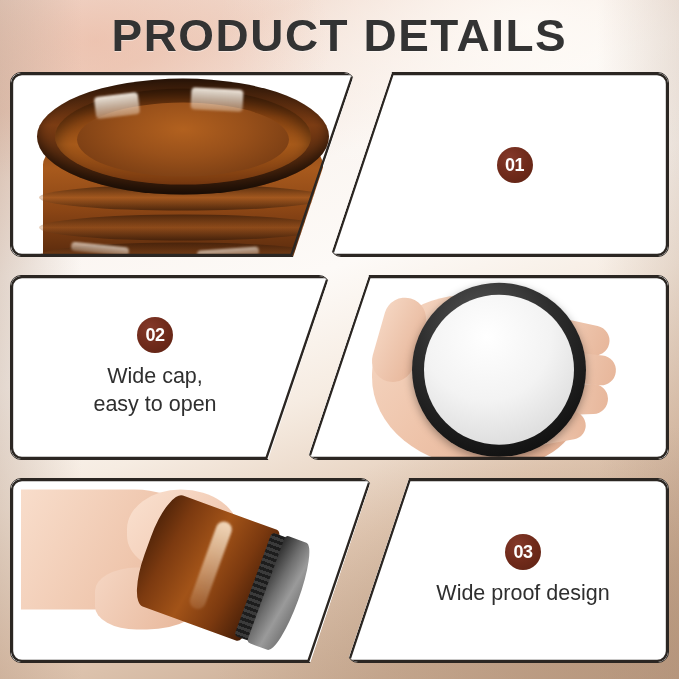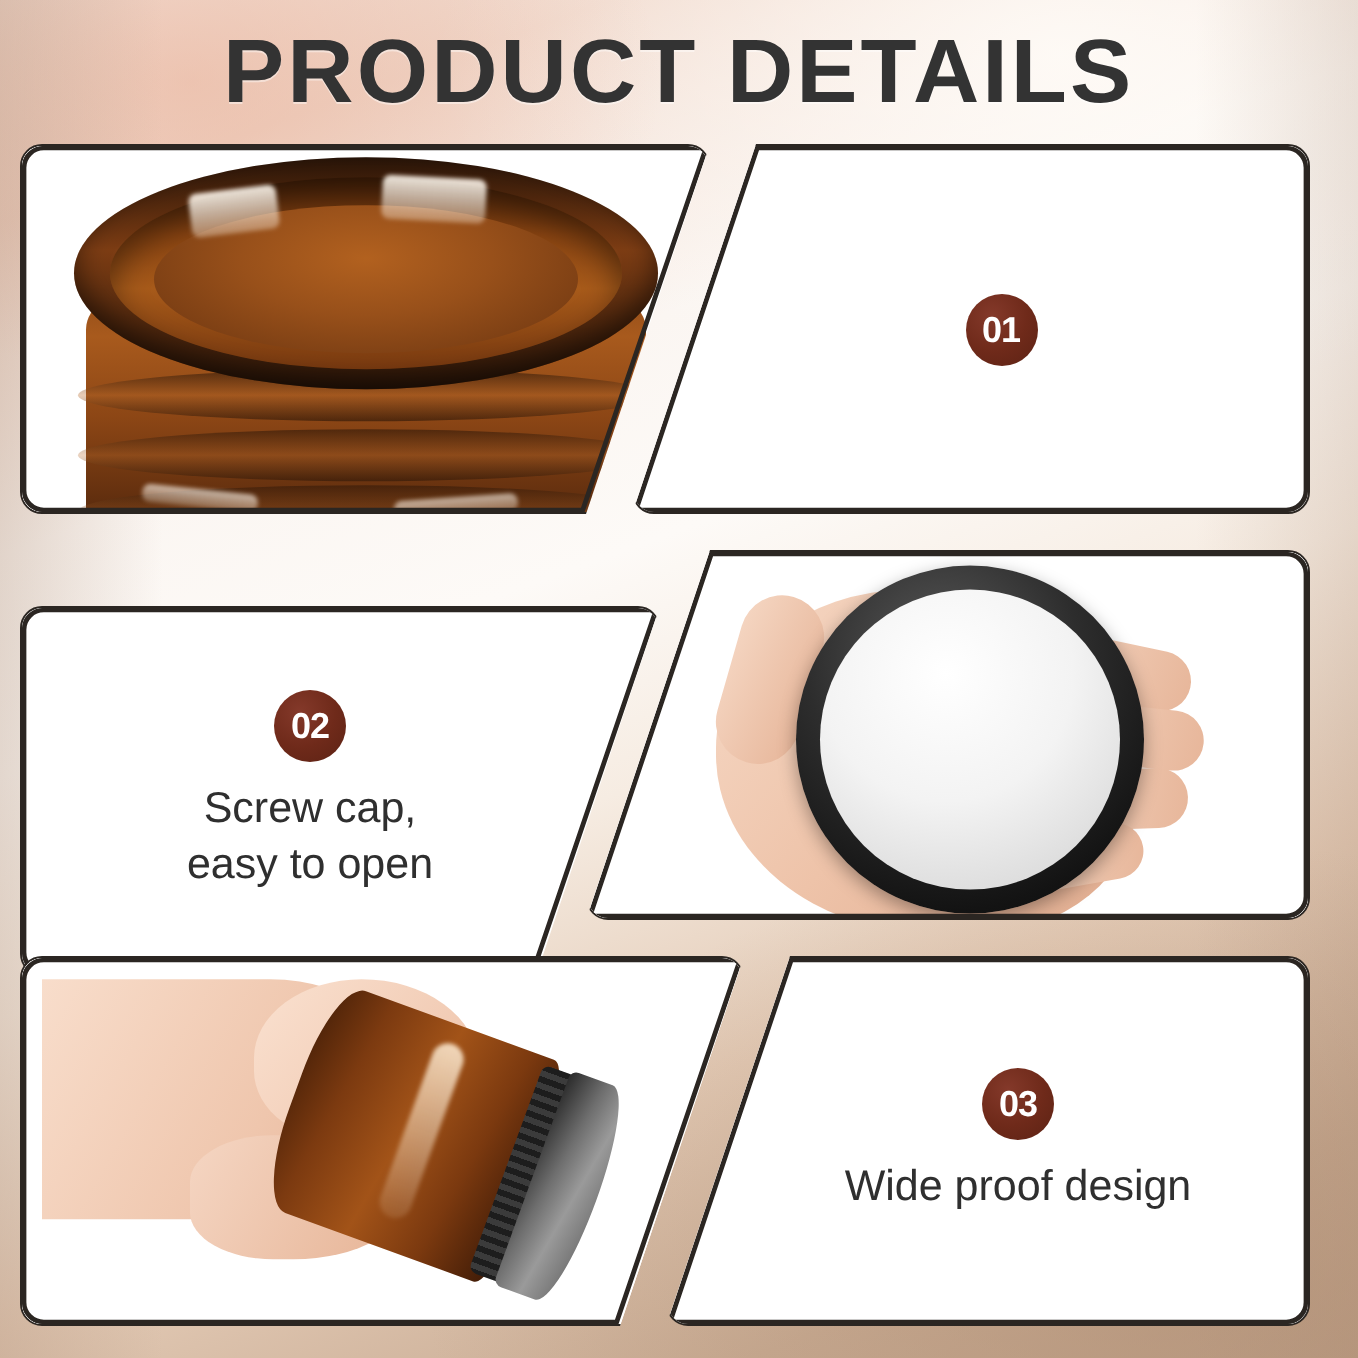--- a/index.html
+++ b/index.html
@@ -112,21 +112,21 @@
 
   
   .panel-outline {
     position: absolute;
     inset: 0;
     pointer-events: none;
   }
   .panel-outline svg { display: block; width: 100%; height: 100%; }
 
   .panel.left  { left: 0; }
-  .panel.right { right: 14px; }
+  .panel.right { right: 0; }
 
   
   .text-body {
     position: relative;
     height: 100%;
     display: flex;
     flex-direction: column;
     align-items: center;
     justify-content: center;
     gap: 10px;
@@ -412,24 +412,24 @@
           <svg viewBox="0 0 339 185" preserveAspectRatio="none">
             <path d="M62,1 H328 A10,10 0 0 1 338,11 V174 A10,10 0 0 1 328,184 H1 Z" fill="none" stroke="#2b2622" stroke-width="2.4"></path>
           </svg>
         </div>
       </div>
 
     </div>
 
     <div class="row">
 
-      <div class="panel left slant-right" style="width: 320px; margin-top: 28px;">
+      <div class="panel left slant-right" style="width: 320px;">
         <div class="text-body pad-right">
           <div class="badge">02</div>
-          <div class="feature-text">Screw cap,
+          <div class="feature-text">Wide cap,
 easy to open</div>
         </div>
         <div class="panel-outline">
           <svg viewBox="0 0 320 185" preserveAspectRatio="none">
             <path d="M11,1 H319 L257,184 H11 A10,10 0 0 1 1,174 V11 A10,10 0 0 1 11,1 Z" fill="none" stroke="#2b2622" stroke-width="2.4"></path>
           </svg>
         </div>
       </div>
 
       <div class="panel right slant-left" style="width: 362px;">

